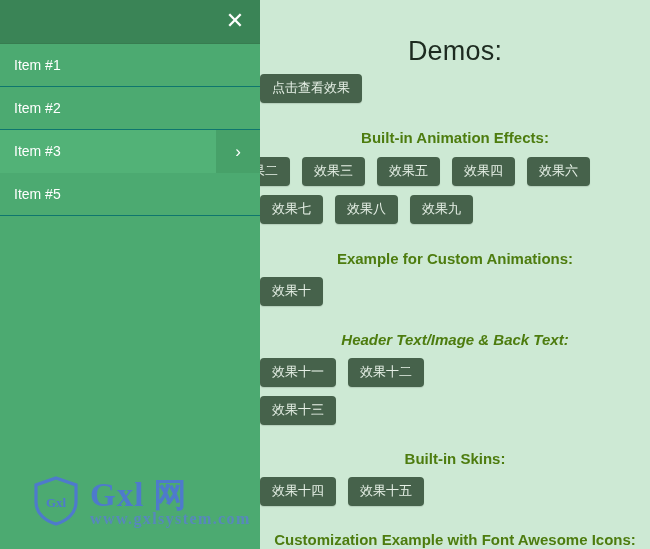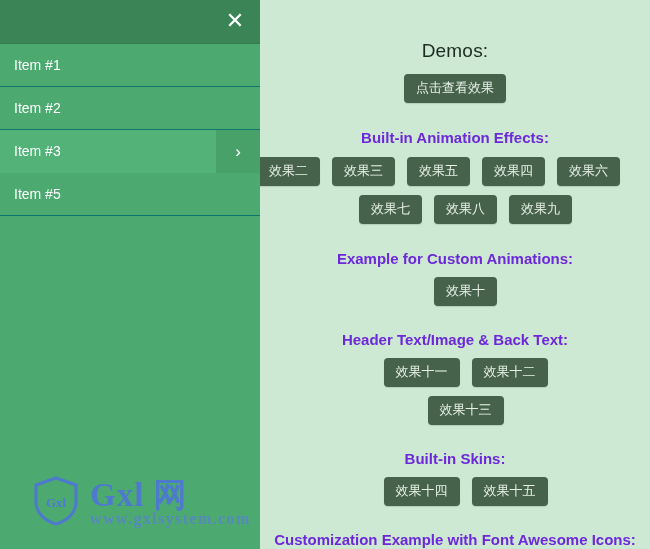--- a/index.html
+++ b/index.html
@@ -28,49 +28,48 @@
     width: 650px;
     height: 549px;
     background: #cde9d4;
     text-align: center;
     box-sizing: border-box;
     padding-left: 260px;
   }
   .demos-title {
     margin: 0;
     padding-top: 38px;
-    font-size: 19px;
+    font-size: 27px;
     font-weight: 400;
     color: #1d2b20;
     letter-spacing: .2px;
     line-height: 26px;
   }
   .section-title {
     margin: 0;
     font-size: 15px;
     font-weight: bold;
-    color: #6d28d9;
+    color: #4d7c0f;
     line-height: 19px;
     white-space: nowrap;
   }
   .sec-anim   { padding-top: 25px; }
   .sec-custom { padding-top: 25px; }
-  .sec-header { padding-top: 24px; }
+  .sec-header { padding-top: 24px; font-style: italic; }
   .sec-skins  { padding-top: 24px; }
   .sec-font   { padding-top: 24px; }
 
   .btn-row {
     display: flex;
     flex-wrap: nowrap;
-    justify-content: center;
     align-items: flex-start;
     gap: 12px;
     margin-top: 10px;
   }
-  .btn-row.tight { margin-top: 9px; margin-left: 21px; }
+  .btn-row.tight { margin-top: 9px; }
 
   .demo-btn {
     display: inline-block;
     background: #46624b;
     color: #e6f0e6;
     border: 0;
     border-radius: 4px;
     font-family: "Liberation Sans", sans-serif;
     font-size: 13px;
     line-height: 16px;

